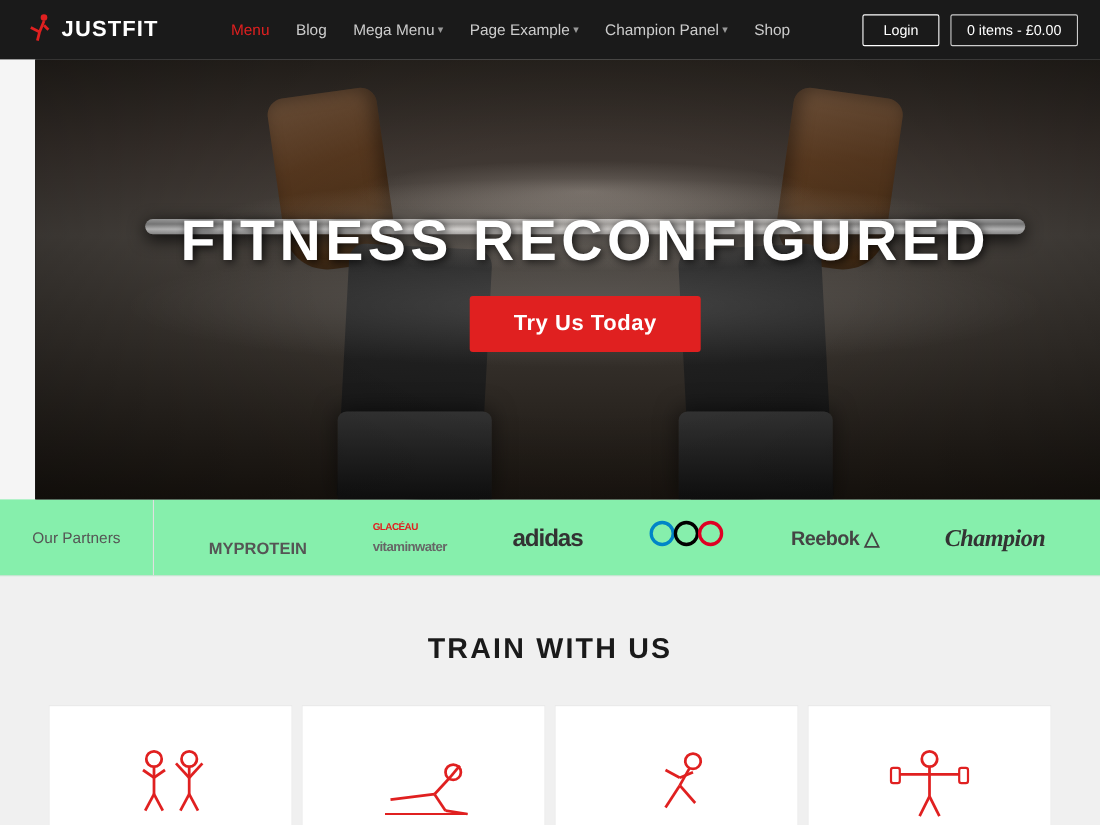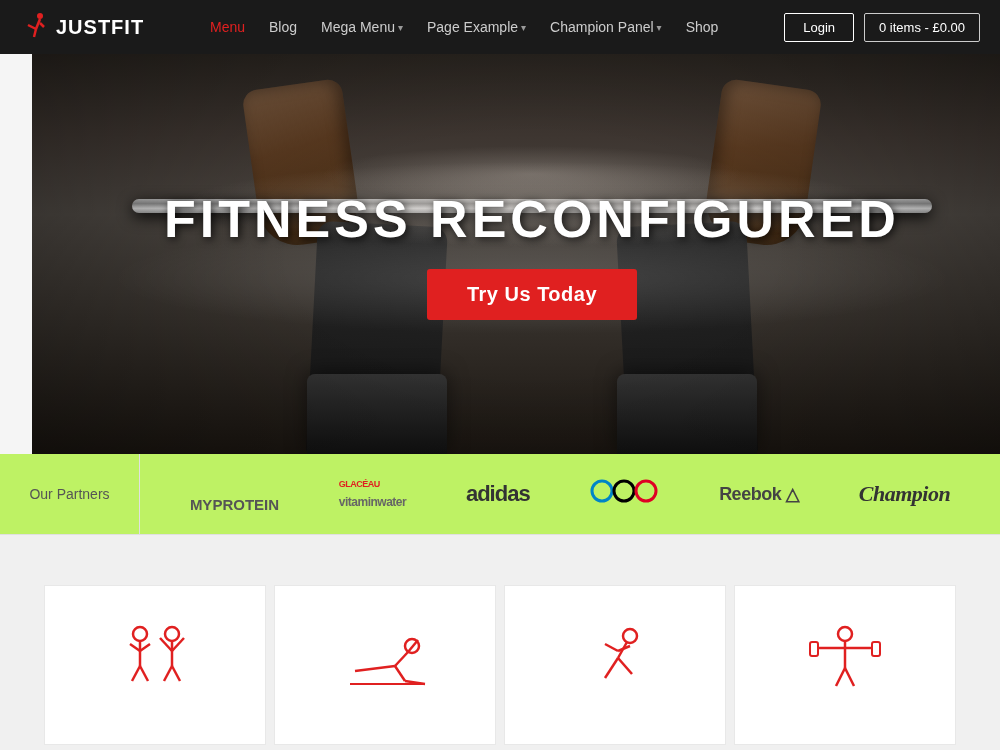--- a/index.html
+++ b/index.html
@@ -131,22 +131,22 @@
       padding: 14px 40px;
       font-size: 20px;
       font-weight: 700;
       cursor: pointer;
       border-radius: 3px;
       letter-spacing: 0.5px;
     }
 
     
     .partners-bar {
-      background: #bef264;
-      height: 81px;
+      background: #86efac;
+      height: 70px;
       display: flex;
       align-items: center;
       border-bottom: 1px solid #e0e0e0;
       padding: 0;
     }
     .partners-label {
       width: 140px;
       min-width: 140px;
       font-size: 14px;
       color: #555;
@@ -300,20 +300,21 @@
         <circle cx="35" cy="20" r="10" fill="none" stroke="#000000" stroke-width="3"></circle>
         <circle cx="57" cy="20" r="10" fill="none" stroke="#df0024" stroke-width="3"></circle>
       </svg>
     </span>
     <span class="partner-logo reebok">Reebok △</span>
     <span class="partner-logo champion" style="font-family:Georgia,serif;font-style:italic;font-size:22px;font-weight:700;">Champion</span>
   </div>
 </div>
 
 <section class="train-section">
+  <h2 class="section-title">TRAIN WITH US</h2>
   <div class="cards-row">
 
     <div class="train-card">
       <div class="train-card-icon">
         <svg width="90" height="90" viewBox="0 0 90 90" fill="none">
 
           <circle cx="30" cy="18" r="7" stroke="#e02020" stroke-width="2.5"></circle>
           <line x1="30" y1="25" x2="30" y2="50" stroke="#e02020" stroke-width="2.5"></line>
           <line x1="30" y1="35" x2="20" y2="28" stroke="#e02020" stroke-width="2.5"></line>
           <line x1="30" y1="35" x2="40" y2="28" stroke="#e02020" stroke-width="2.5"></line>

